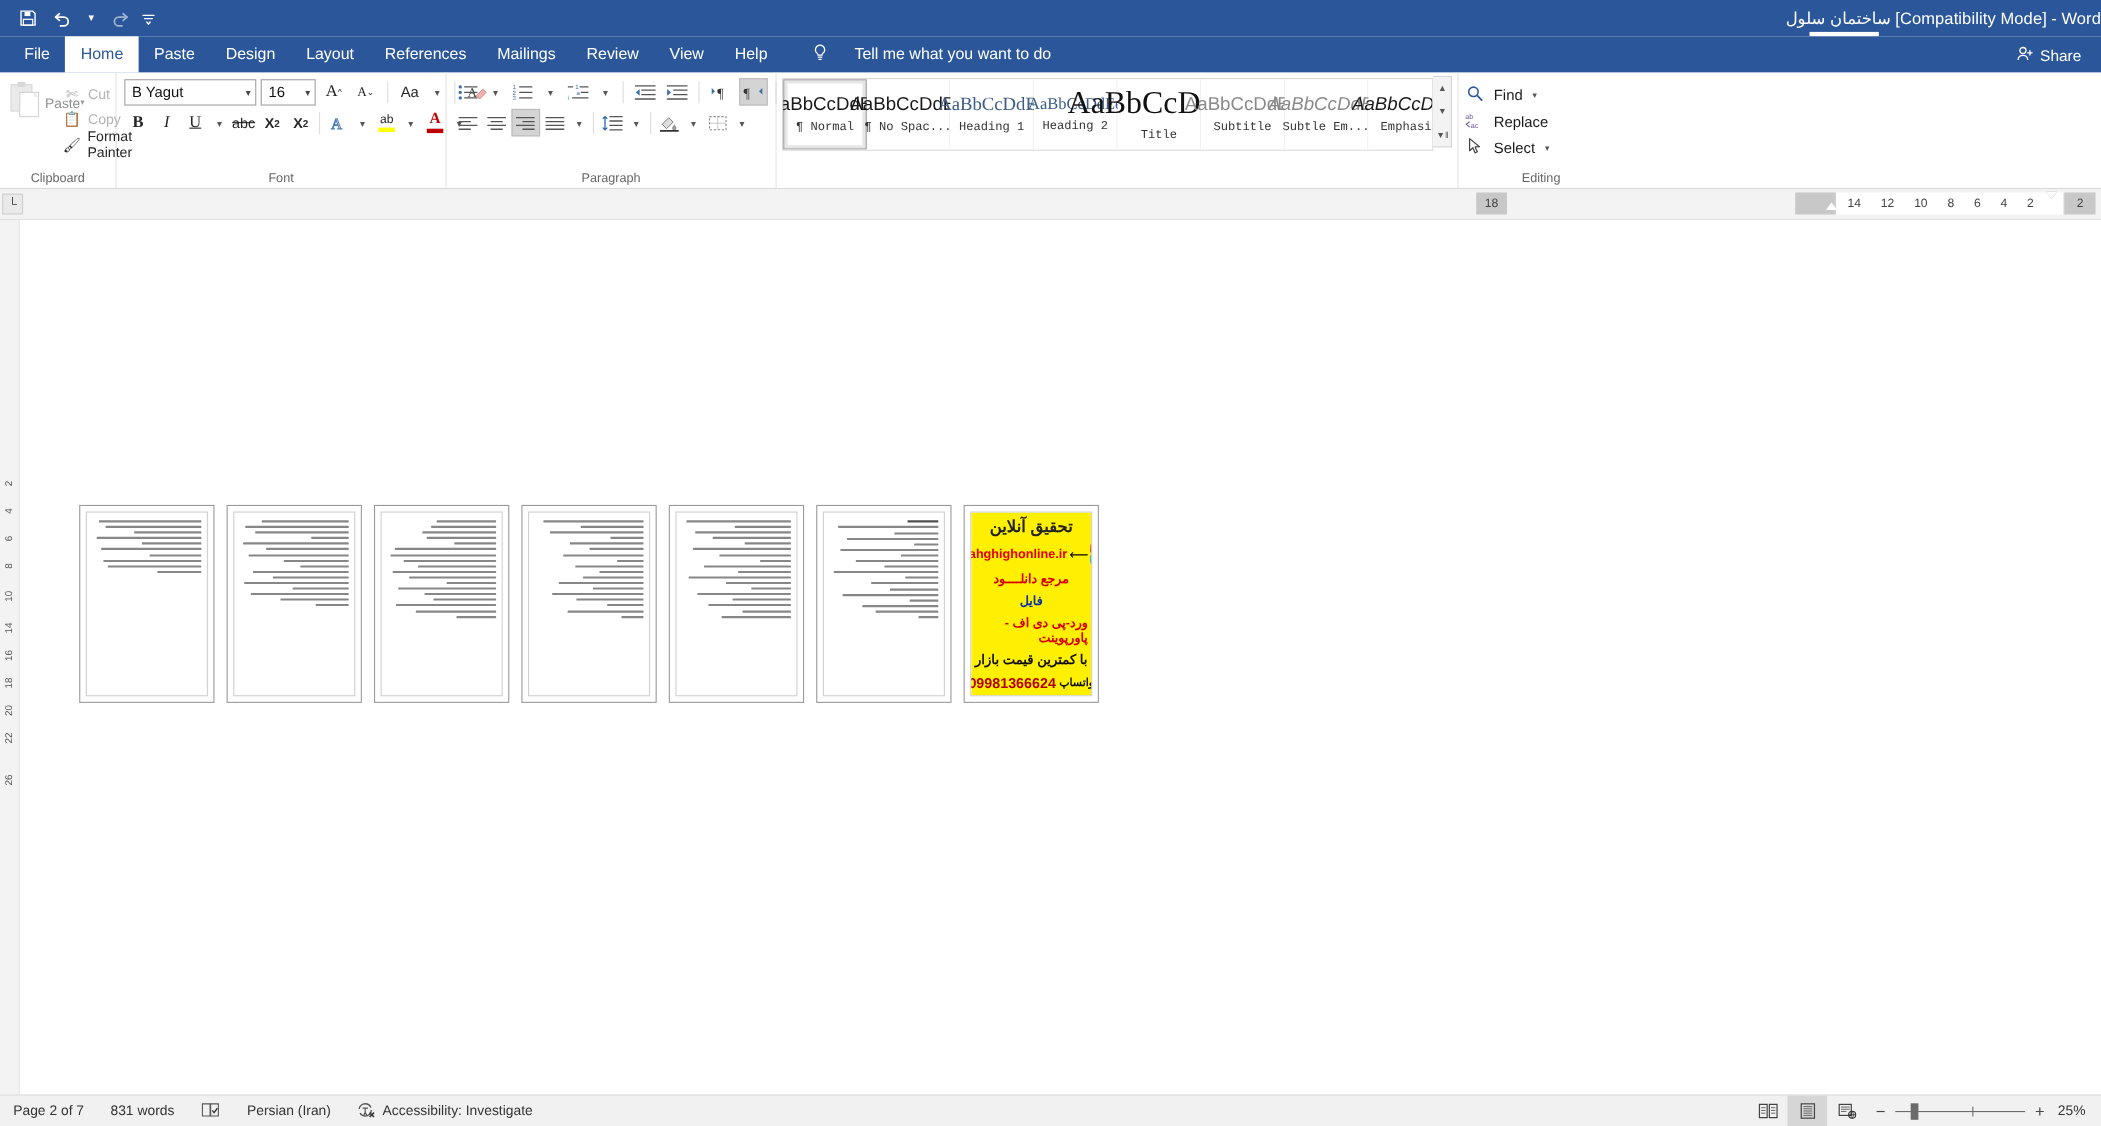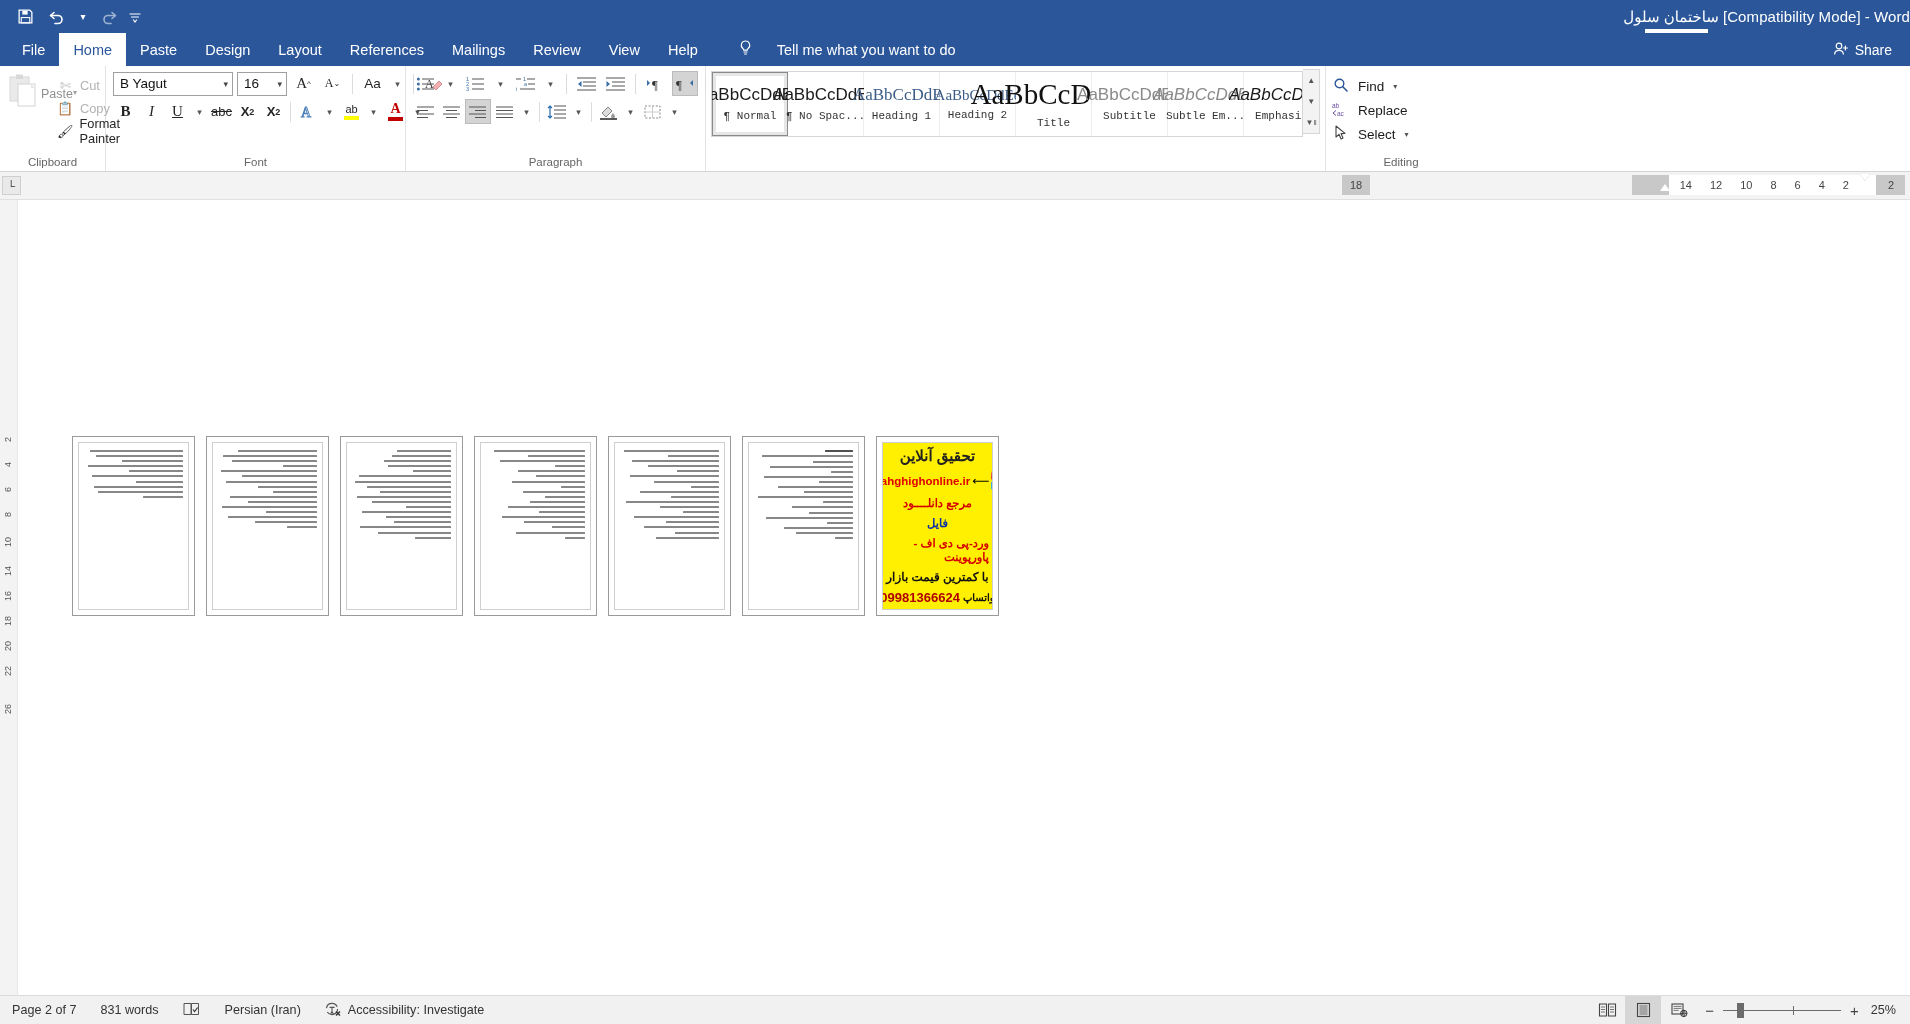--- a/index.html
+++ b/index.html
@@ -194,21 +194,21 @@
   .vr-num {
     position: absolute; left: 3px; font-size: 9px; color: #555;
     writing-mode: vertical-rl; transform: rotate(180deg);
   }
   .pages {
     position: absolute; left: 72px; top: 236px;
     display: flex; gap: 11px;
   }
   .page-shell {
     width: 123px; height: 180px; background: #fff;
-    border: 1px solid #9a9a9a; padding: 5px;
+    border: 1px solid #9a9a9a; padding: 5px; margin-top: 23px;
   }
   .page-inner {
     width: 100%; height: 100%; border: 1px solid #cfcfcf; background: #fff;
     overflow: hidden; position: relative;
   }
   .fakelines { padding: 7px 5px; display: flex; flex-direction: column; gap: 3.1px; }
   .fl {
     height: 2px; background: #6d6d6d; border-radius: .5px;
     align-self: flex-end; opacity: .82;
   }

